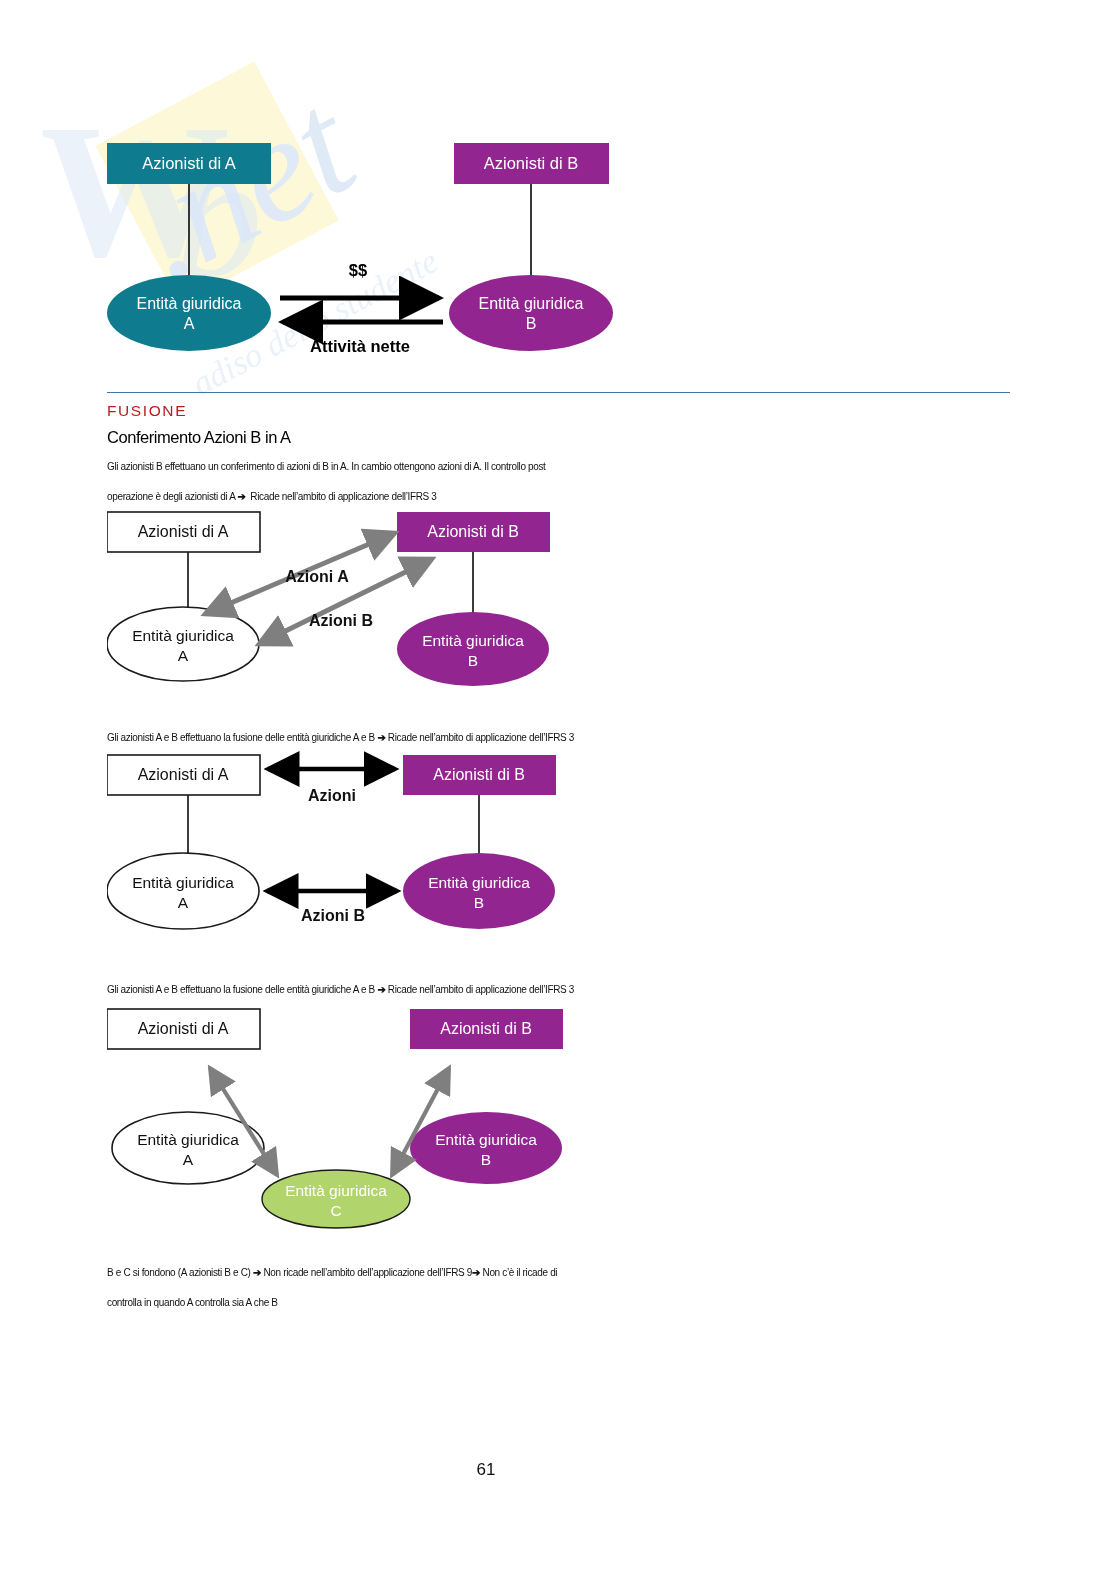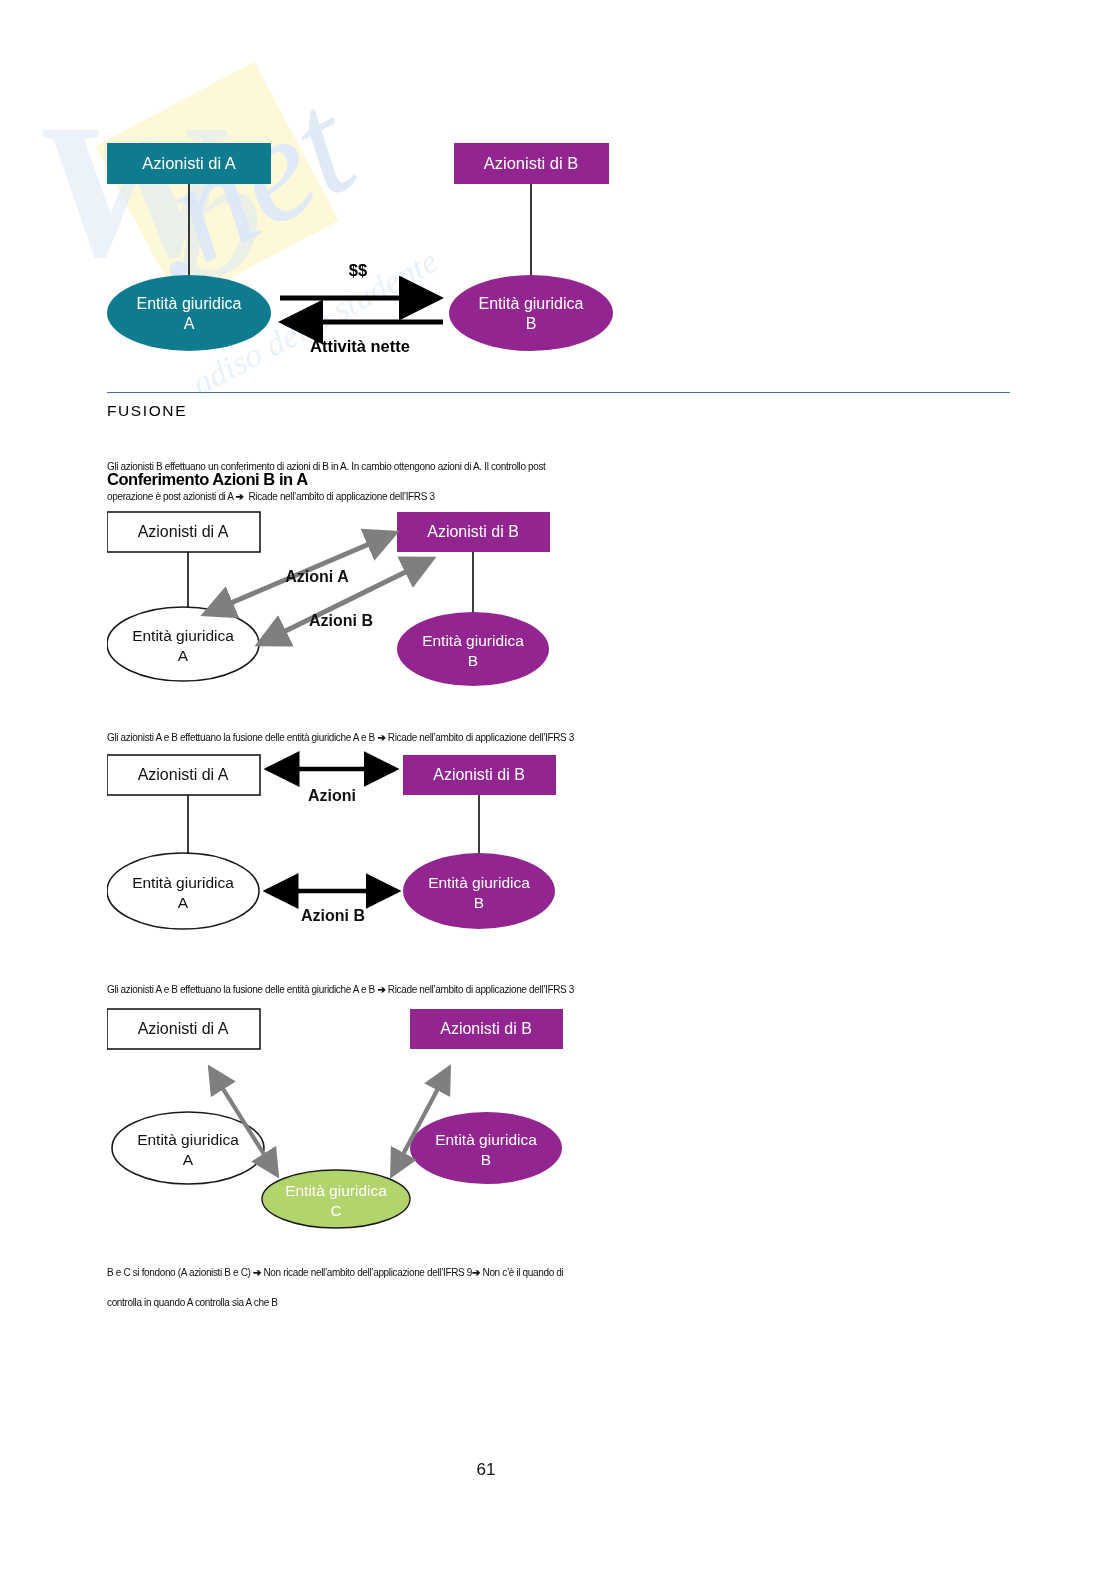--- a/index.html
+++ b/index.html
@@ -54,29 +54,28 @@
   .txt {
     position: absolute;
     z-index: 3;
     font-family: "Liberation Sans", sans-serif;
     color: #000000;
     white-space: pre-wrap;
   }
   .h-section {
     font-size: 15.5px;
     letter-spacing: 1.6px;
-    color: #000000;
+    color: #b91c1c;
     font-weight: 400;
   }
   .h-sub {
     font-size: 16.5px;
-    font-weight: bold;
+    font-weight: normal;
     color: #000000;
     letter-spacing: -0.45px;
-    margin-top: 42px;
   }
   .para {
     font-size: 10px;
     line-height: 30px;
     letter-spacing: -0.35px;
     color: #111111;
   }
   .arrow-gly { font-weight: bold; }
   .pagenum {
     position: absolute;
@@ -142,21 +141,21 @@
       <text class="node-label" x="253" y="222" font-size="16.5" font-weight="bold" fill="#000000">Attività nette</text>
     </svg>
   </div>
 
   <div class="rule" style="top:392px;"></div>
 
   <div class="txt h-section" style="left:107px; top:402px;">FUSIONE</div>
 
   <div class="txt h-sub" style="left:107px; top:428px;">Conferimento Azioni B in A</div>
 
-  <div class="txt para" style="left:107px; top:452px; width:903px;"><span>Gli azionisti B effettuano un conferimento di azioni di B in A. In cambio ottengono azioni di A. Il controllo post</span><br><span>operazione è post azionisti di A </span><span class="arrow-gly">➔</span><span>  Ricade nell’ambito di applicazione dell’IFRS 3</span></div>
+  <div class="txt para" style="left:107px; top:452px; width:903px;"><span>Gli azionisti B effettuano un conferimento di azioni di B in A. In cambio ottengono azioni di A. Il controllo post</span><br><span>operazione è degli azionisti di A </span><span class="arrow-gly">➔</span><span>  Ricade nell’ambito di applicazione dell’IFRS 3</span></div>
 
   <div class="diagram" style="left:107px; top:506px; width:460px; height:182px;">
     <svg class="dg-svg" width="460" height="182" viewBox="0 0 460 182">
       <defs>
         <marker id="gryStart2" markerWidth="7" markerHeight="7" refX="1" refY="3.5" orient="auto" markerUnits="strokeWidth">
           <path d="M7,0 L0,3.5 L7,7 z" fill="#7f7f7f"></path>
         </marker>
         <marker id="gryEnd2" markerWidth="7" markerHeight="7" refX="6" refY="3.5" orient="auto" markerUnits="strokeWidth">
           <path d="M0,0 L7,3.5 L0,7 z" fill="#7f7f7f"></path>
         </marker>
@@ -254,17 +253,17 @@
 
       <ellipse cx="229" cy="196" rx="74" ry="29" fill="#b2d46d" stroke="#1a1a1a" stroke-width="1.4"></ellipse>
       <text class="node-label" x="229" y="189" font-size="15.5" fill="#ffffff">Entità giuridica</text>
       <text class="node-label" x="229" y="209" font-size="15.5" fill="#ffffff">C</text>
 
       <line x1="170" y1="172" x2="103" y2="65" stroke="#7f7f7f" stroke-width="4.2" marker-start="url(#gryStart4)" marker-end="url(#gryEnd4)"></line>
       <line x1="285" y1="172" x2="342" y2="65" stroke="#7f7f7f" stroke-width="4.2" marker-start="url(#gryStart4)" marker-end="url(#gryEnd4)"></line>
     </svg>
   </div>
 
-  <div class="txt para" style="left:107px; top:1258px; width:903px;"><span>B e C si fondono (A azionisti B e C) </span><span class="arrow-gly">➔</span><span> Non ricade nell’ambito dell’applicazione dell’IFRS 9</span><span class="arrow-gly">➔</span><span> Non c’è il quando di</span><br><span>controlla in quando A controlla sia A che B</span></div>
+  <div class="txt para" style="left:107px; top:1258px; width:903px;"><span>B e C si fondono (A azionisti B e C) </span><span class="arrow-gly">➔</span><span> Non ricade nell’ambito dell’applicazione dell’IFRS 9</span><span class="arrow-gly">➔</span><span> Non c’è il ricade di</span><br><span>controlla in quando A controlla sia A che B</span></div>
 
   <div class="pagenum" style="top:1460px;">61</div>
 
 </div>
 
 </body></html>

